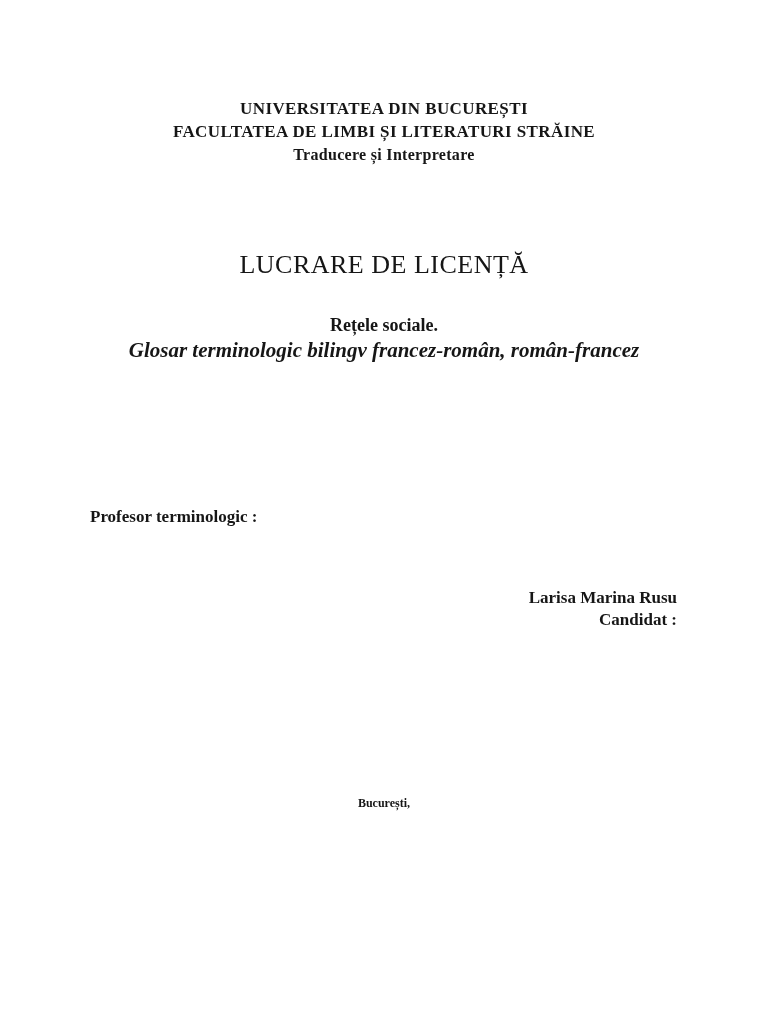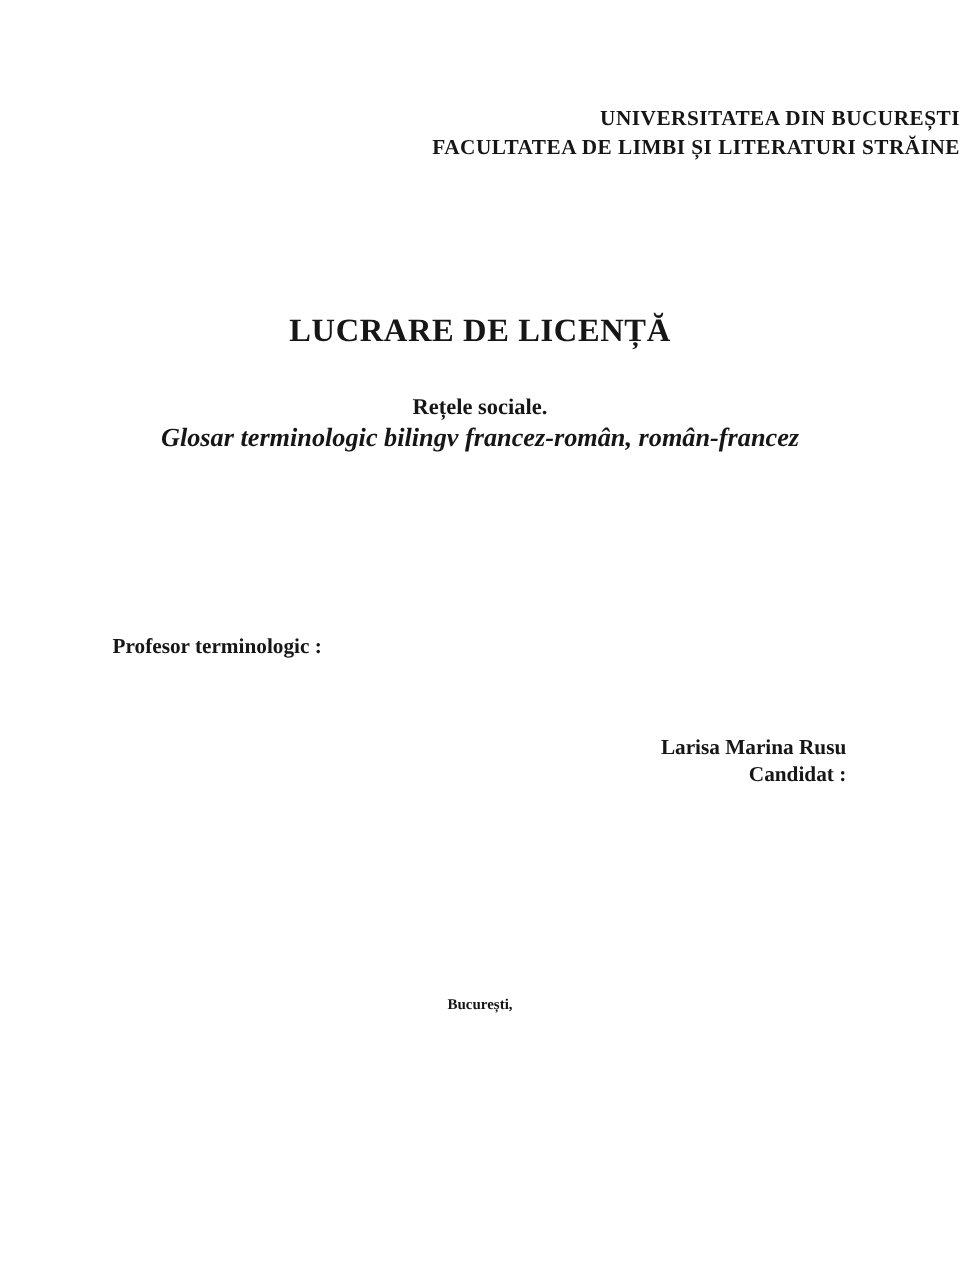--- a/index.html
+++ b/index.html
@@ -12,24 +12,24 @@
     width: 768px;
     height: 1024px;
     background: #ffffff;
     overflow: hidden;
     font-family: "Liberation Serif", "DejaVu Serif", serif;
     color: #161616;
     font-weight: bold;
   }
   .univ-header {
     position: absolute;
-    top: 83px;
+    top: 97px;
     left: 0;
     width: 100%;
-    text-align: right;
+    text-align: center;
   }
   .h-line-1, .h-line-2 {
     font-size: 17px;
     line-height: 23px;
     letter-spacing: 0.4px;
   }
   .h-line-3 {
     font-size: 16px;
     line-height: 23px;
     letter-spacing: 0.3px;
@@ -37,21 +37,21 @@
   .thesis-title {
     position: absolute;
     top: 249px;
     left: 0;
     width: 100%;
     text-align: center;
     margin: 0;
     font-size: 26px;
     line-height: 31px;
     letter-spacing: 0.5px;
-    font-weight: bold;
+    font-weight: normal;
   }
   .subtitle {
     position: absolute;
     top: 314px;
     left: 0;
     width: 100%;
     text-align: center;
     font-family: Liberation Serif, serif;
   }
   .subtitle-line-1 {
@@ -90,20 +90,21 @@
   }
 </style>
 </head>
 <body>
 
 <div class="page">
 
   <header class="univ-header">
     <div class="h-line-1">UNIVERSITATEA DIN BUCUREȘTI</div>
     <div class="h-line-2">FACULTATEA DE LIMBI ȘI LITERATURI STRĂINE</div>
+    <div class="h-line-3">Traducere și Interpretare</div>
   </header>
 
   <h1 class="thesis-title">LUCRARE DE LICENȚĂ</h1>
 
   <div class="subtitle">
     <div class="subtitle-line-1">Rețele sociale.</div>
     <div class="subtitle-line-2">Glosar terminologic bilingv francez-român, român-francez</div>
   </div>
 
   <div class="coordinator">

